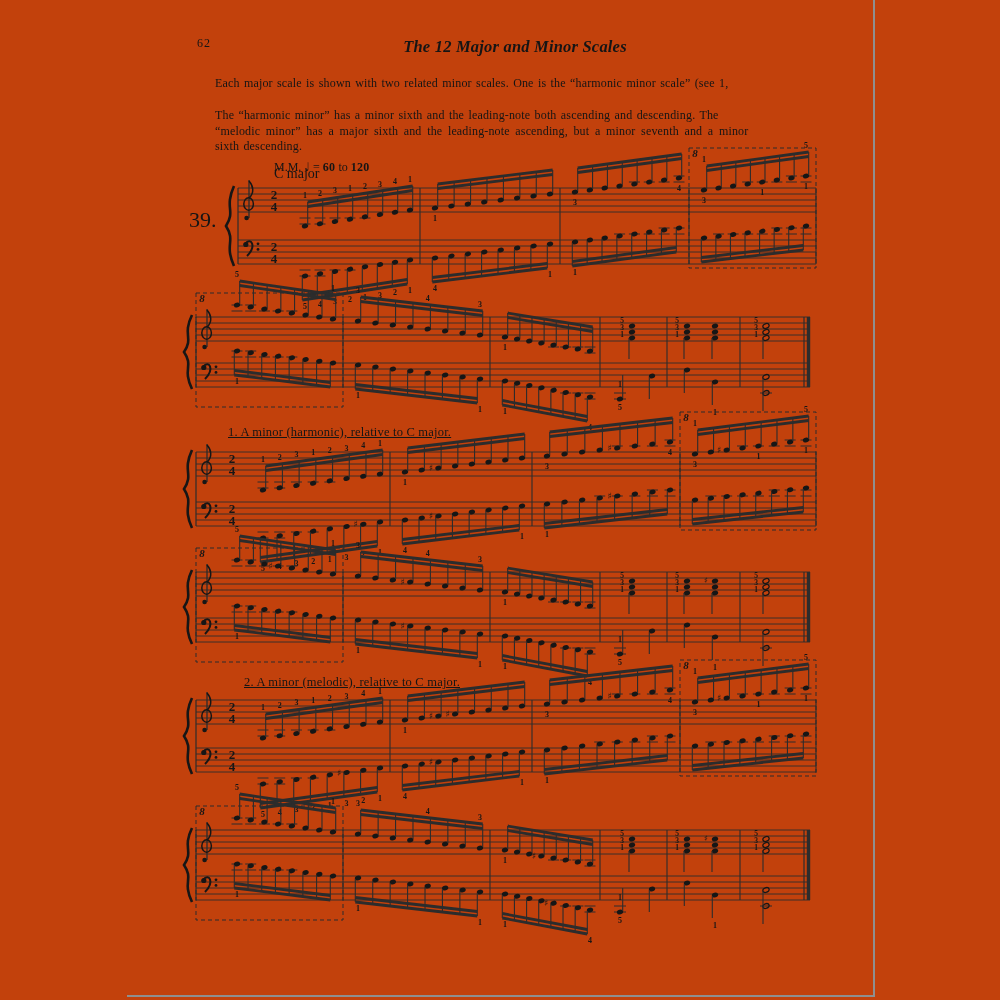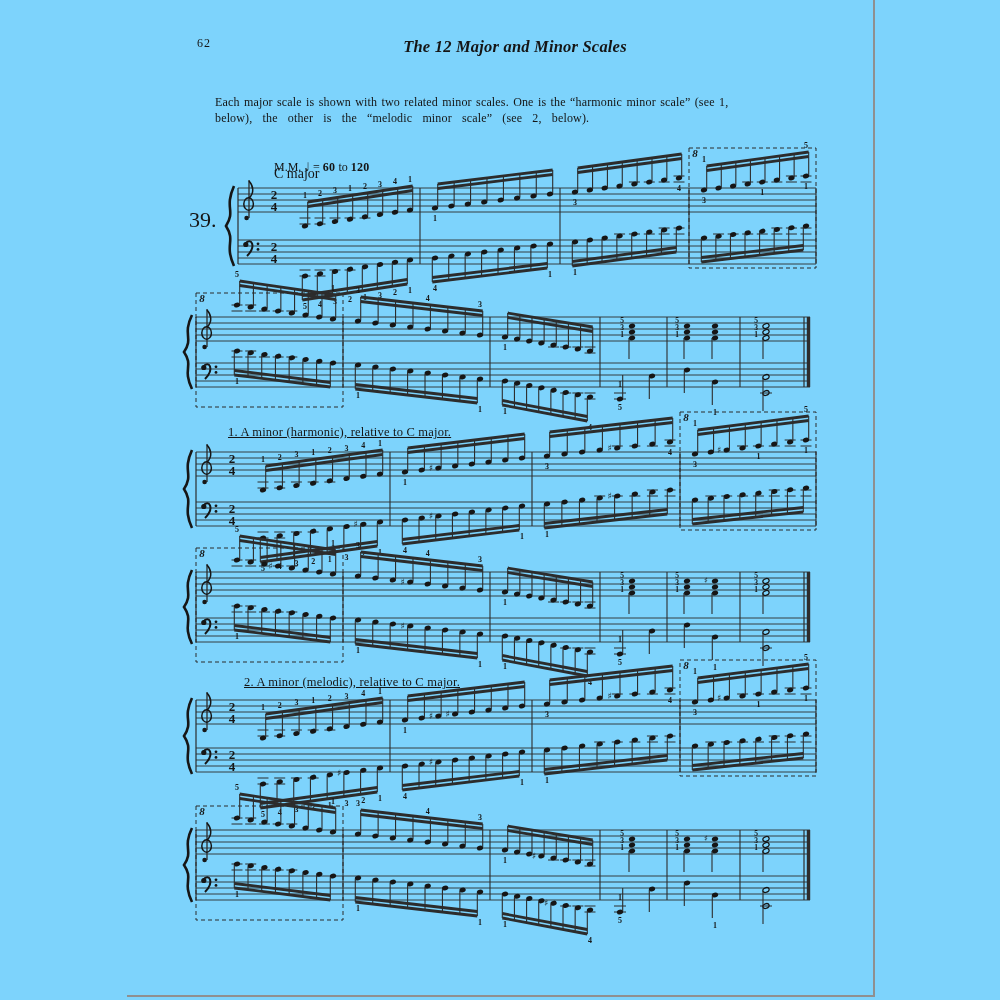--- a/index.html
+++ b/index.html
@@ -1,22 +1,22 @@
 <!DOCTYPE html>
 <html><head>
 <meta charset="utf-8">
 <style>
   html,body{margin:0;padding:0;background:#ffffff;}
-  #page{position:relative;width:1000px;height:1000px;background:#7dd3fc;overflow:hidden;
+  #page{position:relative;width:1000px;height:1000px;background:#c2410c;overflow:hidden;
         font-family:"Liberation Serif", serif;color:#151515;}
   .abs{position:absolute;}
   #page-number{left:197px;top:36px;font-size:12px;letter-spacing:1px;}
   #doc-title{left:165px;top:37px;width:700px;text-align:center;font-size:16.5px;font-weight:bold;font-style:italic;letter-spacing:.2px;}
   .para{left:215px;width:608px;font-size:12px;line-height:15.5px;letter-spacing:.15px;word-spacing:1.2px;}
-  #para1{top:76px;margin-top:19px;}
+  #para1{top:76px;}
   #para2{top:108px;}
   .ws-wide{word-spacing:7px;}
   .ws-med{word-spacing:2.5px;}
   #tempo-line{left:274px;top:160px;font-size:12px;text-align:center;}
   #tempo-line .notechar{font-family:"DejaVu Sans", sans-serif;font-size:12px;}
   #tempo-line b{letter-spacing:.3px;}
   #key-label{left:274px;top:166px;font-size:14px;}
   #exercise-number{left:189px;top:207px;font-size:22px;font-weight:normal;}
   .section-label{font-size:12.5px;letter-spacing:.2px;text-decoration:underline;}
   #section-1{left:228px;top:425px;}
@@ -28,21 +28,25 @@
 </head>
 <body>
 
 <div id="page">
 
   <div id="page-number" class="abs">62</div>
   <div id="doc-title" class="abs">The 12 Major and Minor Scales</div>
 
   <div id="para1" class="abs para">
     <div>Each major scale is shown with two related minor scales. One is the “harmonic minor scale” (see 1,</div>
-    <div class="ws-wide">below),  the  other  is  the  “melodic  minor  scale”  (see  2,  below).</div>
+  </div>
+  <div id="para2" class="abs para">
+    <div>The “harmonic minor” has a minor sixth and the leading-note both ascending and descending. The</div>
+    <div class="ws-med">“melodic minor” has a major sixth and the leading-note ascending, but a minor seventh and a minor</div>
+    <div>sixth descending.</div>
   </div>
 
   <div id="tempo-line" class="abs">
     <span>M.M.</span>
     <span class="notechar">♩</span>
     <span>=</span>
     <b>60</b>
     <span>to</span>
     <b>120</b>
   </div>

